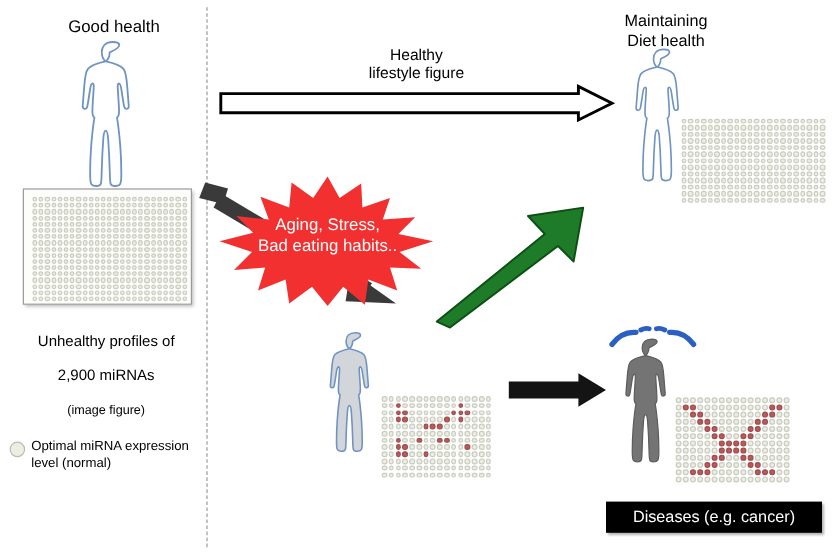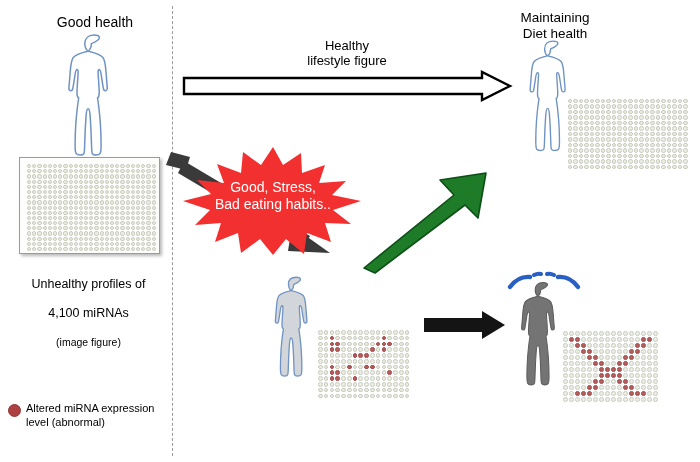--- a/index.html
+++ b/index.html
@@ -488,28 +488,28 @@
         <div class="dot n" style="width: 4.2px; height: 4.2px;"></div>
         <div class="dot n" style="width: 4.2px; height: 4.2px;"></div>
         <div class="dot n" style="width: 4.2px; height: 4.2px;"></div>
         <div class="dot n" style="width: 4.2px; height: 4.2px;"></div>
         <div class="dot n" style="width: 4.2px; height: 4.2px;"></div>
       </div>
   </div>
 
   <div class="lbl t-expr" style="left:6px;top:262px;width:165px;">
     <div>Unhealthy profiles of</div>
-    <div>4,100 miRNAs</div>
+    <div>2,900 miRNAs</div>
     <div class="small">(image figure)</div>
   </div>
 
-  <div class="legend-row" style="left:8px;top:402px;width:162px;">
-    <span class="legend-dot a"></span>
-    <span class="legend-txt">Altered miRNA expression
-level (abnormal)</span>
+  <div class="legend-row" style="left:8px;top:366px;width:162px;">
+    <span class="legend-dot n"></span>
+    <span class="legend-txt">Optimal miRNA expression
+level (normal)</span>
   </div>
 
   <div class="lbl t-healthy" style="left:252px;top:38px;width:190px;">Healthy
 lifestyle figure</div>
 
   <div class="abs" style="left:182px;top:70px;">
     <svg width="330" height="32" viewBox="0 0 330 32">
       <path d="M2 8 H300 V2 L328 16 L300 30 V24 H2 Z" fill="#ffffff" stroke="#000000" stroke-width="2.4" stroke-linejoin="miter"></path>
     </svg>
   </div>
@@ -820,21 +820,21 @@
       <path d="M24 13 L150 88 L143 99 L18 25 Z" fill="#3a3a3a"></path>
       <path d="M132 78 L170 105 L128 103 Z" fill="#3a3a3a"></path>
     </svg>
   </div>
 
   <div class="abs" style="left:183px;top:147px;">
     <svg width="180" height="108" viewBox="0 0 180 108">
       <path d="M90 0 L100 18 L118 6 L119 26 L142 18 L136 36 L163 34 L149 48 L178 54 L150 63 L168 77 L142 76 L148 95 L124 86 L121 107 L103 92 L90 108 L77 92 L58 106 L55 86 L32 95 L38 76 L12 78 L27 63 L0 54 L28 47 L14 33 L41 36 L34 17 L58 26 L60 5 L78 18 Z" fill="#f23030"></path>
     </svg>
   </div>
-  <div class="lbl" style="left:188px;top:179px;width:170px;font-size:14px;color:#ffffff;font-weight:400;">Good, Stress,
+  <div class="lbl" style="left:188px;top:179px;width:170px;font-size:14px;color:#ffffff;font-weight:400;">Aging, Stress,
 Bad eating habits..</div>
 
   <div class="abs" style="left:268px;top:272px;">
     <svg width="56" height="106" viewBox="0 0 68 122">
       <path d="M34 3c-6 0-9.2 3.6-9.2 8.6 0 3.6 1.3 6 3.1 7.6-6.2 1.4-12.4 3.6-14.6 6.2-2 2.4-2.6 8-3.1 14.6-.5 6.6-1 12.6-1.3 16.4-.2 2.6 3.2 3.2 3.8.6.7-3.2 1.6-9.6 2.3-14.2.5-3.4 1.3-5.2 2.2-5.2.9 0 1 1.4.9 3.6-.3 5.6-1.1 14.6-1.1 19.8 0 3 .6 4.4 1.7 5-1.1 6.6-2.2 17-2.8 24.6-.5 6.8-.8 15.6-.8 22.4 0 4.4.3 7.2 1 8.4.7 1.2 2.4 1.6 4.2 1.6 1.8 0 3.2-.5 3.7-1.8.5-1.3.6-4.6.7-9.2.2-7.8.8-20.6 1.4-28.6.3-3.8 1-6.6 2-6.6s1.7 2.8 2 6.6c.6 8 1.2 20.8 1.4 28.6.1 4.6.2 7.9.7 9.2.5 1.3 1.9 1.8 3.7 1.8 1.8 0 3.5-.4 4.2-1.6.7-1.2 1-4 1-8.4 0-6.8-.3-15.6-.8-22.4-.6-7.6-1.7-18-2.8-24.6 1.1-.6 1.7-2 1.7-5 0-5.2-.8-14.2-1.1-19.8-.1-2.2 0-3.6.9-3.6.9 0 1.7 1.8 2.2 5.2.7 4.6 1.6 11 2.3 14.2.6 2.6 4 2 3.8-.6-.3-3.8-.8-9.8-1.3-16.4-.5-6.6-1.1-12.2-3.1-14.6-2.2-2.6-8.4-4.8-14.6-6.2 1.8-1.6 3.1-4 3.1-7.6C43.2 6.6 40 3 34 3z" fill="#d2d5d9" stroke="#6f93c2" stroke-width="1.6" stroke-linejoin="round"></path>
     </svg>
   </div>
 
   <div class="abs" style="left:318px;top:330px;width:92px;height:72px;">
     <div class="grid" id="grid-pre" style="left: 0px; top: 0px; grid-template-columns: repeat(16, 4.6px); grid-template-rows: repeat(12, 4.6px); gap: 1.2px;">
@@ -1253,14 +1253,15 @@
         <div class="dot n" style="width: 4.8px; height: 4.8px;"></div>
         <div class="dot n" style="width: 4.8px; height: 4.8px;"></div>
         <div class="dot n" style="width: 4.8px; height: 4.8px;"></div>
         <div class="dot n" style="width: 4.8px; height: 4.8px;"></div>
         <div class="dot n" style="width: 4.8px; height: 4.8px;"></div>
         <div class="dot n" style="width: 4.8px; height: 4.8px;"></div>
         <div class="dot n" style="width: 4.8px; height: 4.8px;"></div>
       </div>
   </div>
 
+  <div class="boxlbl box-dis" style="left:505px;top:418px;width:180px;height:26px;">Diseases (e.g. cancer)</div>
 
 </div>
 
 </body></html>

